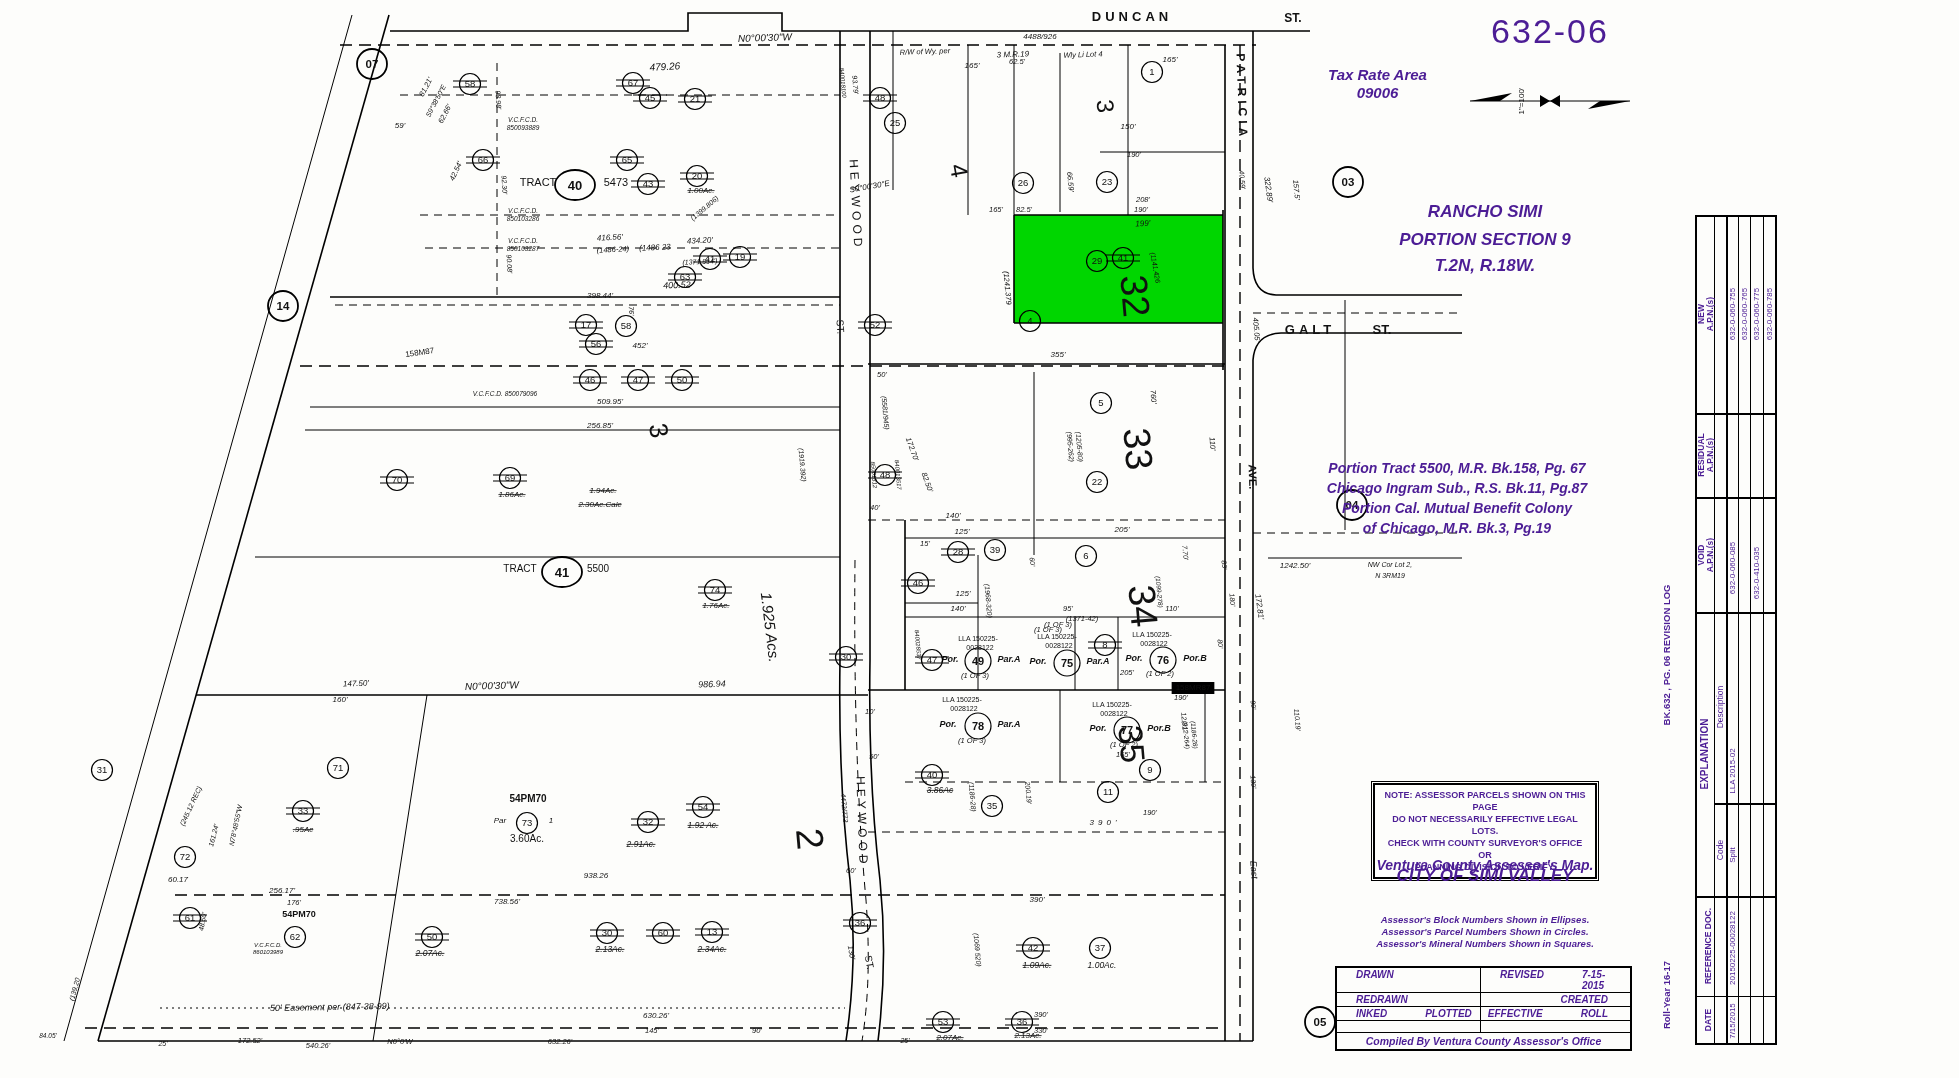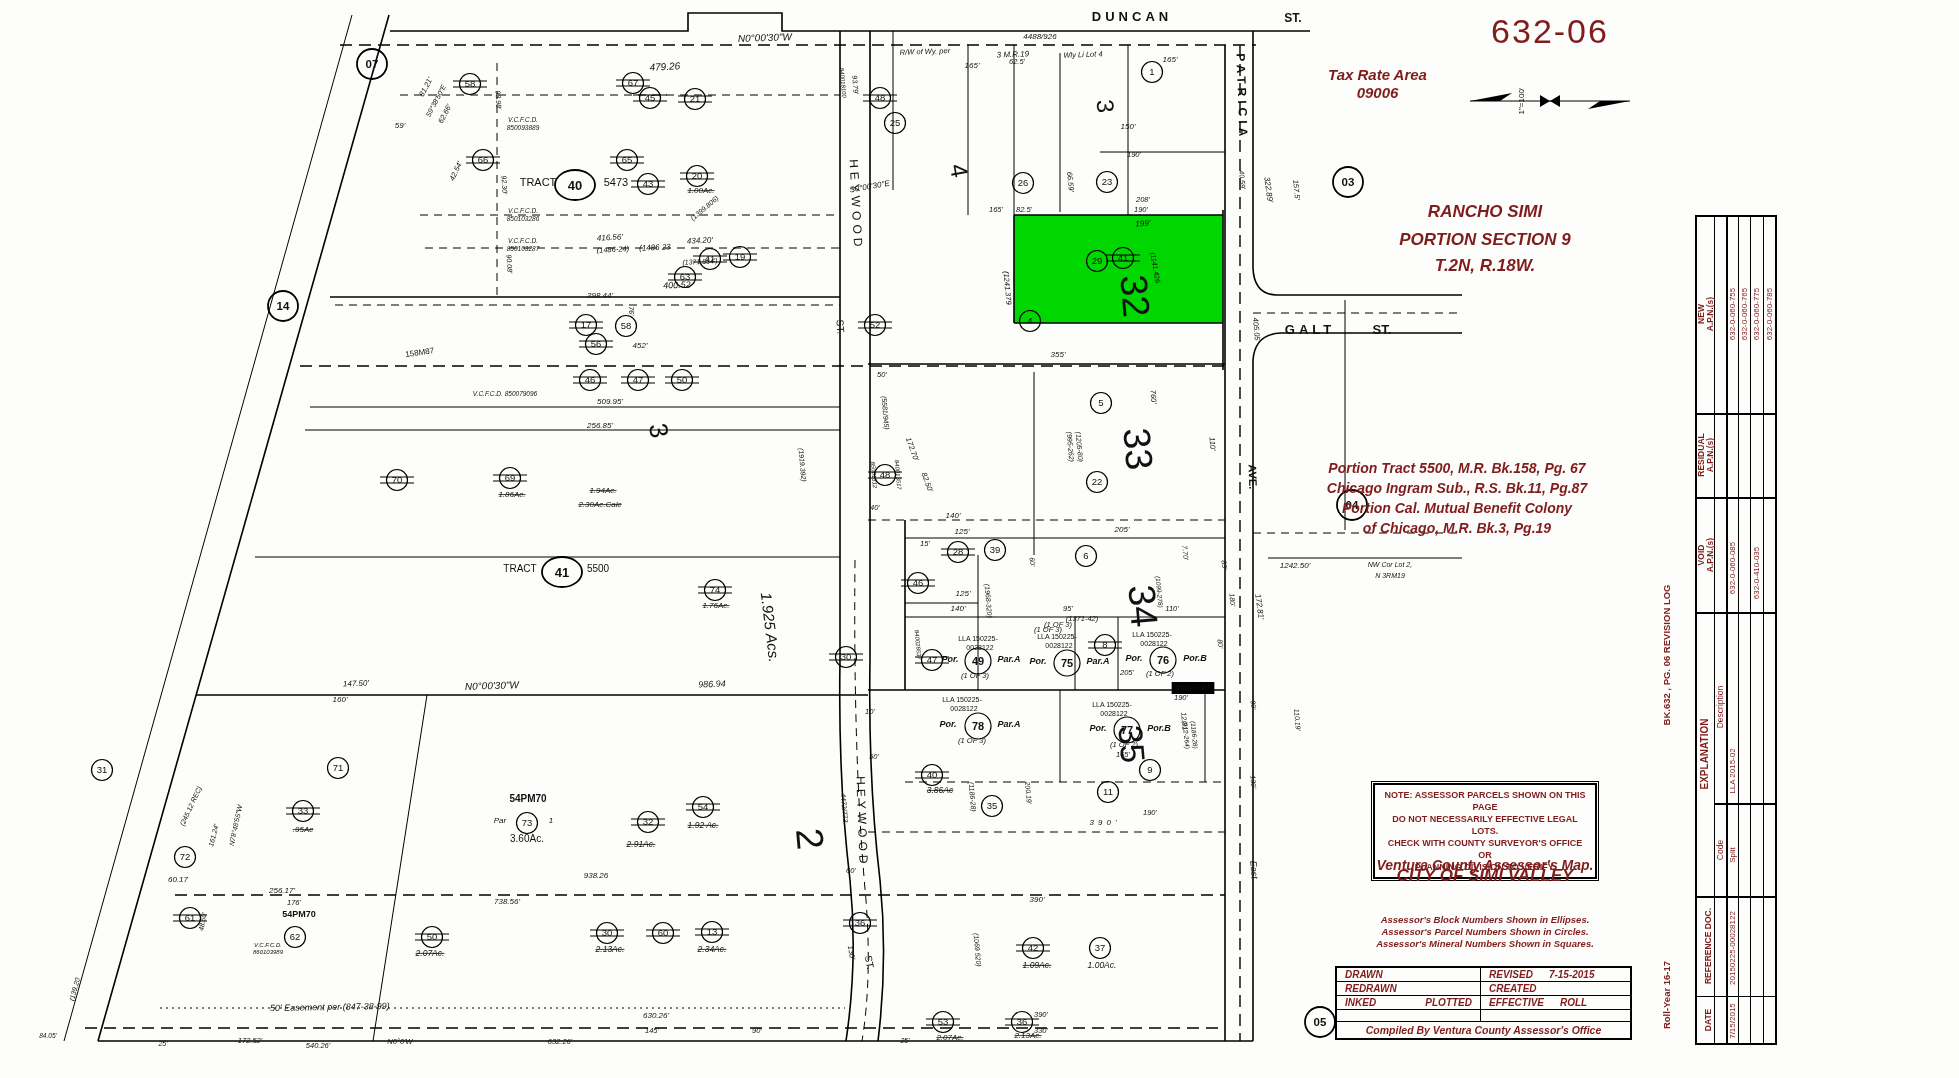--- a/index.html
+++ b/index.html
@@ -1,40 +1,40 @@
 <!DOCTYPE html>
 <html><head>
 <meta charset="utf-8">
 <style>
   html,body{margin:0;padding:0;background:#fff;}
   #page{position:relative;width:1959px;height:1078px;background:#fdfdfb;overflow:hidden;
-        font-family:"Liberation Sans",sans-serif;color:#7f1d1d;}
+        font-family:"Liberation Sans",sans-serif;color:#4c1d95;}
   svg{position:absolute;left:0;top:0;}
   .ln{fill:none;stroke:#000;stroke-width:1.6px;}
   .ln2{fill:none;stroke:#000;stroke-width:1px;}
   .lnd{fill:none;stroke:#000;stroke-width:1.4px;stroke-dasharray:12 7;}
   .lnd2{fill:none;stroke:#000;stroke-width:1px;stroke-dasharray:8 6;}
   .lnd3{fill:none;stroke:#000;stroke-width:1px;stroke-dasharray:2 4;}
   .ml{fill:#111;font-family:"Liberation Sans",sans-serif;}
   .i{font-style:italic;}
   .b{font-weight:bold;}
   .sp{letter-spacing:4px;}
   .st{text-decoration:line-through;}
   .abs{position:absolute;}
   .vtext{position:absolute;white-space:nowrap;transform:translate(-50%,-50%) rotate(-90deg);}
   .hline,.vline{position:absolute;background:#000;}
   .bi{font-weight:bold;font-style:italic;}
   .ctr{text-align:center;}
   #notebox{border:2px solid #000;outline:1px solid #000;outline-offset:1px;
            font-size:9px;font-weight:bold;line-height:12px;padding:4px 6px;text-align:center;}
-  .itcell{font-style:italic;font-weight:bold;font-size:10px;padding:1px 8px;}
+  .itcell{font-style:italic;font-weight:bold;font-size:10px;padding:1px 19px;}
   #infotable{position:absolute;left:1335px;top:966px;width:293px;border:2px solid #000;font-size:0;}
   .itrow{display:flex;border-bottom:1px solid #000;}
   .itl{width:143px;border-right:1px solid #000;display:flex;justify-content:space-between;}
-  .itr{width:146px;display:flex;justify-content:flex-start;}
+  .itr{width:146px;display:flex;justify-content:flex-end;}
 </style>
 </head>
 <body>
 
 <div id="page">
 
   <svg id="map" width="1959" height="1078" viewBox="0 0 1959 1078">
 
     <rect x="1014" y="215" width="209" height="108" fill="#00d600"></rect>
 

